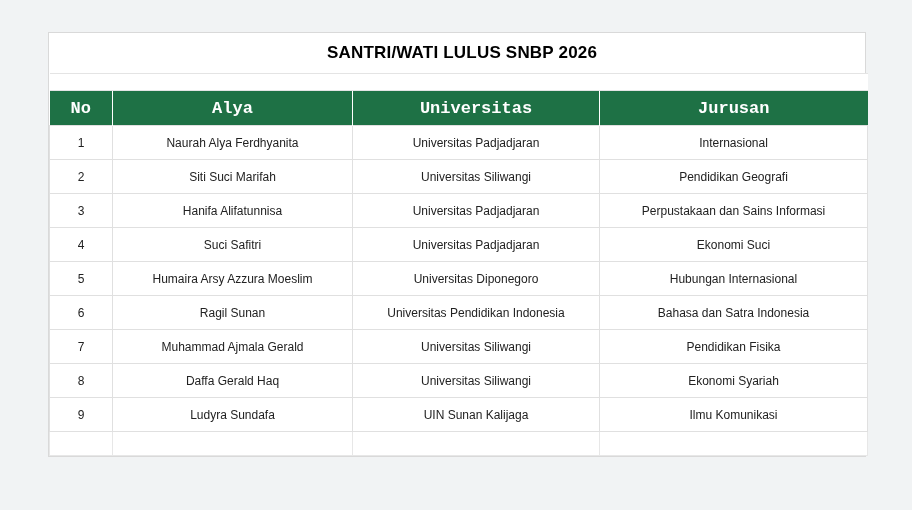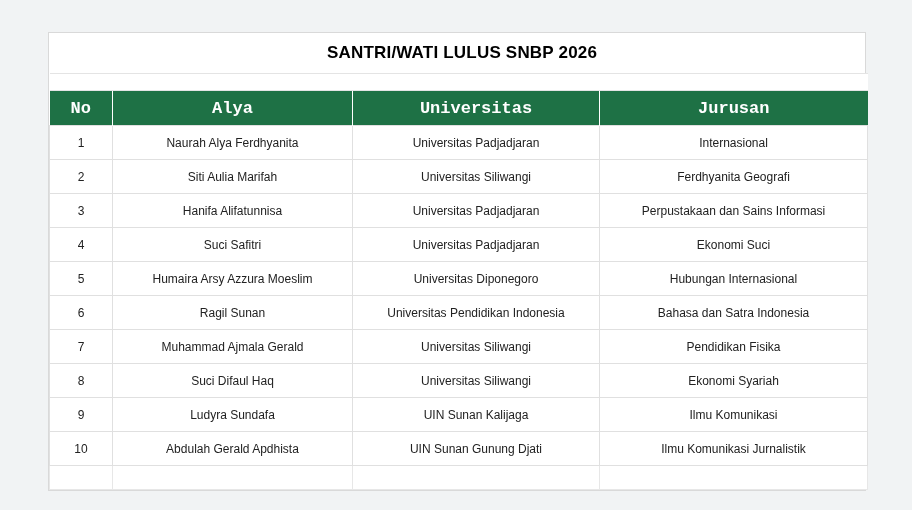--- a/index.html
+++ b/index.html
@@ -113,23 +113,23 @@
     </thead>
     <tbody>
       <tr class="data-row">
         <td class="num">1</td>
         <td>Naurah Alya Ferdhyanita</td>
         <td>Universitas Padjadjaran</td>
         <td>Internasional</td>
       </tr>
       <tr class="data-row">
         <td class="num">2</td>
-        <td>Siti Aulia Marifah</td>
+        <td>Siti Suci Marifah</td>
         <td>Universitas Siliwangi</td>
-        <td>Ferdhyanita Geografi</td>
+        <td>Pendidikan Geografi</td>
       </tr>
       <tr class="data-row">
         <td class="num">3</td>
         <td>Hanifa Alifatunnisa</td>
         <td>Universitas Padjadjaran</td>
         <td>Perpustakaan dan Sains Informasi</td>
       </tr>
       <tr class="data-row">
         <td class="num">4</td>
         <td>Suci Safitri</td>
@@ -149,35 +149,29 @@
         <td>Bahasa dan Satra Indonesia</td>
       </tr>
       <tr class="data-row">
         <td class="num">7</td>
         <td>Muhammad Ajmala Gerald</td>
         <td>Universitas Siliwangi</td>
         <td>Pendidikan Fisika</td>
       </tr>
       <tr class="data-row">
         <td class="num">8</td>
-        <td>Suci Difaul Haq</td>
+        <td>Daffa Gerald Haq</td>
         <td>Universitas Siliwangi</td>
         <td>Ekonomi Syariah</td>
       </tr>
       <tr class="data-row">
         <td class="num">9</td>
         <td>Ludyra Sundafa</td>
         <td>UIN Sunan Kalijaga</td>
         <td>Ilmu Komunikasi</td>
-      </tr>
-      <tr class="data-row">
-        <td class="num">10</td>
-        <td>Abdulah Gerald Apdhista</td>
-        <td>UIN Sunan Gunung Djati</td>
-        <td>Ilmu Komunikasi Jurnalistik</td>
       </tr>
       <tr class="tail-row">
         <td class="sep"></td>
         <td class="sep"></td>
         <td class="sep"></td>
         <td class="sep"></td>
       </tr>
 
     </tbody>
   </table>

